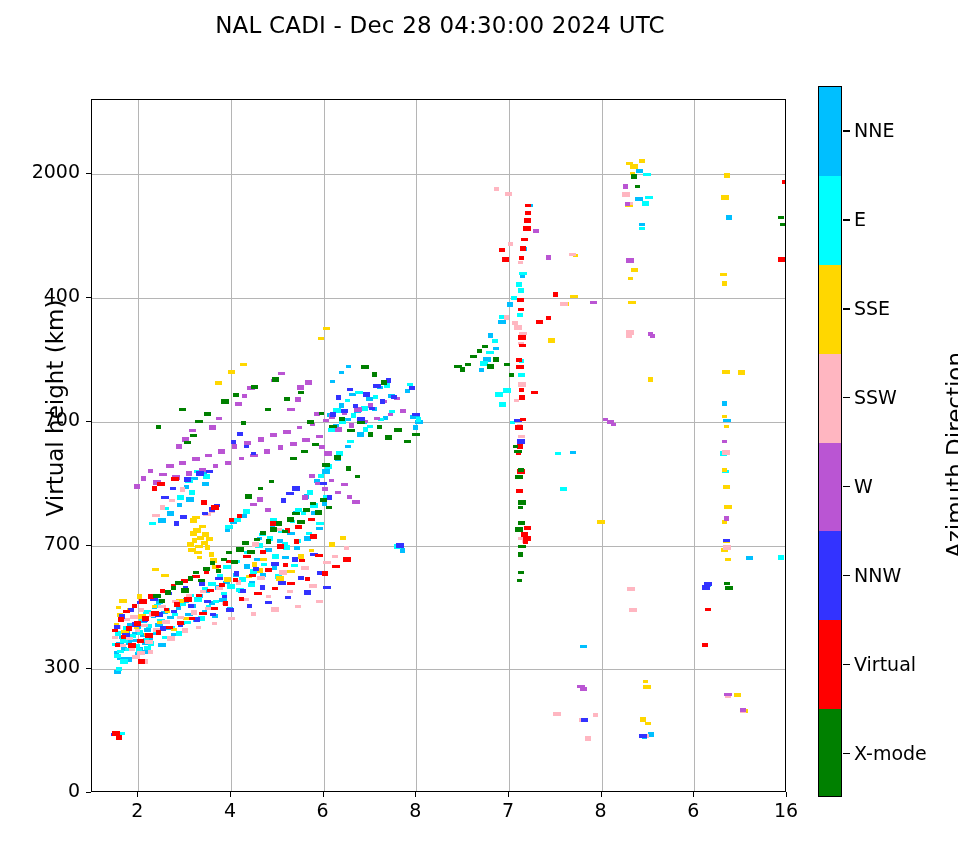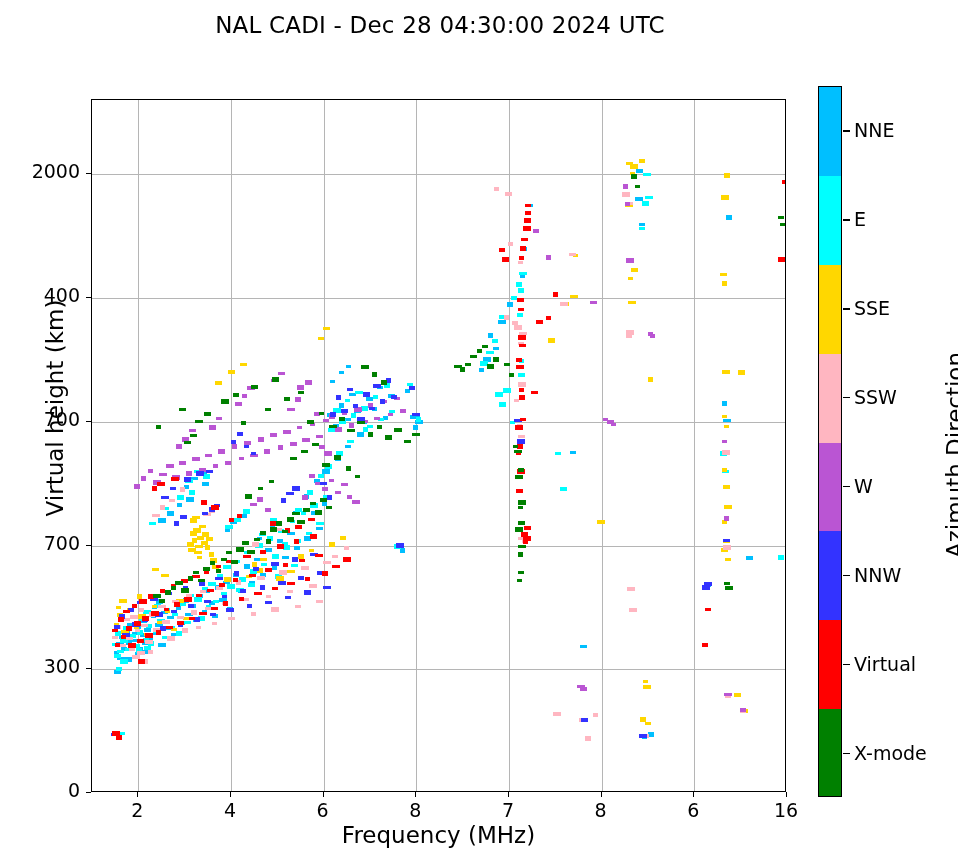--- a/index.html
+++ b/index.html
@@ -945,21 +945,20 @@
       <div class="ytick" style="top: 544.5px;"></div>
       <div class="yticklabel" style="top: 531.5px;">700</div>
       <div class="ytick" style="top: 420.75px;"></div>
       <div class="yticklabel" style="top: 407.75px;">700</div>
       <div class="ytick" style="top: 297px;"></div>
       <div class="yticklabel" style="top: 284px;">400</div>
       <div class="ytick" style="top: 173.25px;"></div>
       <div class="yticklabel" style="top: 160.25px;">2000</div>
     </div>
 
-  <div id="xlabel">Frequency (MHz)</div>
   <div id="ylabel">Virtual height (km)</div>
 
   <div id="colorbar">
       <div class="cbseg" style="top: 0px; height: 89.475px; background: rgb(0, 191, 255);"></div>
       <div class="cbseg" style="top: 88.875px; height: 89.475px; background: rgb(0, 255, 255);"></div>
       <div class="cbseg" style="top: 177.75px; height: 89.475px; background: rgb(255, 215, 0);"></div>
       <div class="cbseg" style="top: 266.625px; height: 89.475px; background: rgb(255, 182, 193);"></div>
       <div class="cbseg" style="top: 355.5px; height: 89.475px; background: rgb(186, 85, 211);"></div>
       <div class="cbseg" style="top: 444.375px; height: 89.475px; background: rgb(51, 51, 255);"></div>
       <div class="cbseg" style="top: 533.25px; height: 89.475px; background: rgb(255, 0, 0);"></div>

